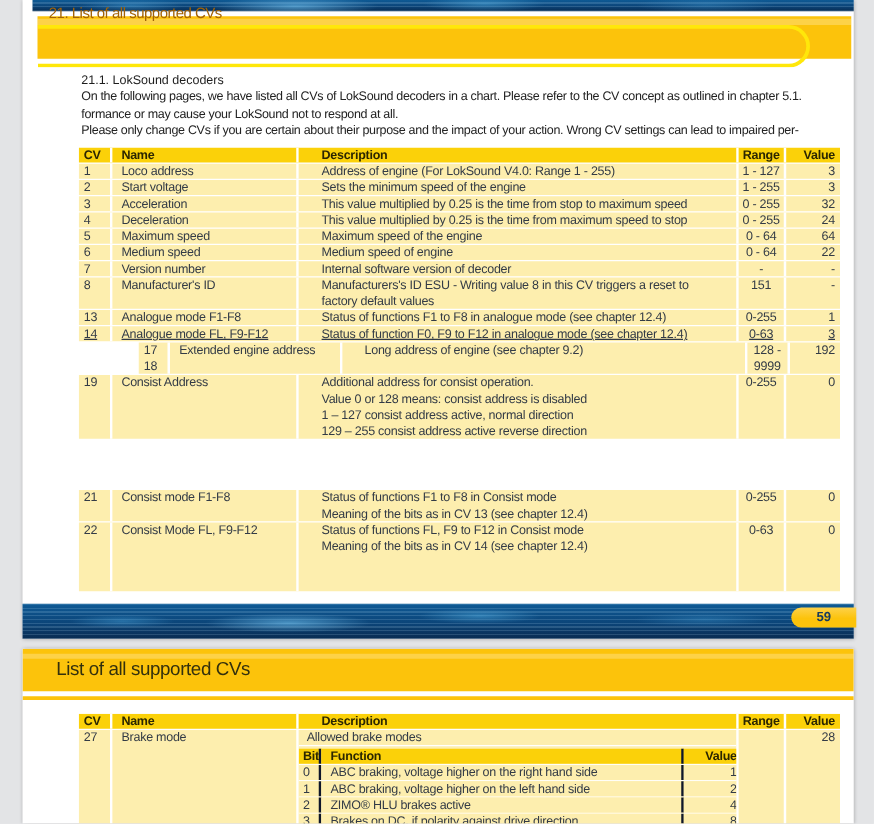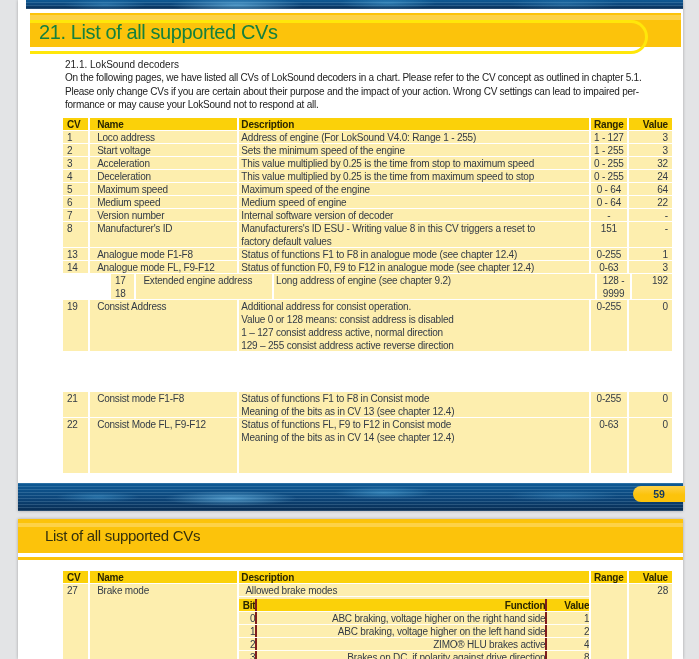--- a/index.html
+++ b/index.html
@@ -20,60 +20,60 @@
       linear-gradient(180deg,#0e5a95 0%,#0c4579 55%,#082c52 100%);
   }
   #top-banner{position:absolute;left:8px;top:0;width:657px;height:9px;}
   #footer-band{position:absolute;left:0;top:483px;width:665px;height:28px;}
 
   
   .bar1{position:absolute;left:12px;top:13px;width:651px;height:34px;background:#fcc30b;}
   .bar1-hi{position:absolute;left:0;top:2px;width:100%;height:5px;background:rgba(255,255,255,.25);}
   .pill{position:absolute;left:12px;top:20px;width:618px;height:34px;box-sizing:border-box;
         border:3px solid #ffe70a;border-left:none;border-radius:0 17px 17px 0;}
-  #p1-title{position:absolute;left:21px;top:21px;font-size:20px;color:#15803d;letter-spacing:-0.4px;white-space:nowrap;}
+  #p1-title{position:absolute;left:21px;top:3px;font-size:12px;color:#a16207;letter-spacing:-0.4px;white-space:nowrap;}
 
   #section-heading{position:absolute;left:47px;top:59px;font-size:10px;font-weight:normal;color:#1d1d1d;}
   #intro{position:absolute;left:47px;top:72px;font-size:10px;color:#222;letter-spacing:-0.25px;line-height:12.6px;}
   .il{white-space:nowrap;}
   .il-first{margin-bottom:1.5px;}
 
   
   .cvtable{position:absolute;left:45px;width:609px;overflow:hidden;
            font-size:10px;line-height:13px;color:#333b46;letter-spacing:-0.2px;}
   #cv-table{top:118px;height:355px;}
   #cv-table2{top:52px;height:88px;}
   .trow{display:flex;box-sizing:border-box;border-bottom:1px solid rgba(255,255,255,.9);align-items:stretch;}
   .c{box-sizing:border-box;background:#fdeeae;border-right:2px solid #ffffff;overflow:hidden;}
   .c:last-child{border-right:none;}
   .thead{height:13px;}
   .thead .c{background:#fbd109;font-weight:bold;color:#2b2600;}
   .col-cv{width:28px;padding-left:4px;}
   .col-name{width:155px;padding-left:7px;}
-  .col-desc{width:366px;padding-left:2px;}
+  .col-desc{width:366px;padding-left:18px;}
   .col-range{width:39px;text-align:center;}
   .col-value{width:45px;text-align:right;padding-right:4px;}
   .ln{height:13px;white-space:nowrap;overflow:hidden;}
   #filler-row{height:69px;border-bottom:none;}
 
   
   .bar2{position:absolute;left:0;top:0;width:665px;height:34px;background:#fcc30b;}
   .bar2-hi{position:absolute;left:0;top:4px;width:100%;height:4px;background:rgba(255,255,255,.25);}
   #p2-title{position:absolute;left:27px;top:8px;font-size:15px;color:#33300d;letter-spacing:-0.3px;white-space:nowrap;}
   .goldline{position:absolute;left:0;top:38px;width:665px;height:3px;background:#fcc30b;}
 
   #p2-row{height:75px;border-bottom:none;}
   .nopad{padding-left:0;}
   .desc-first{height:13px;padding-left:6px;border-bottom:1px solid #ffffff;box-sizing:border-box;white-space:nowrap;}
   .gap2{height:2px;}
 
   
   #bit-table{width:355px;}
   .brow{display:flex;box-sizing:border-box;border-bottom:1px solid rgba(255,255,255,.9);height:13px;align-items:stretch;}
-  .bc{box-sizing:border-box;background:#fdeeae;border-right:2px solid #7f1d1d;overflow:hidden;white-space:nowrap;text-align:right;}
+  .bc{box-sizing:border-box;background:#fdeeae;border-right:2px solid #0f172a;overflow:hidden;white-space:nowrap;}
   .bc:last-child{border-right:none;}
   .bhead .bc{background:#fbd109;font-weight:bold;color:#2b2600;}
   .col-bit{width:18px;padding-left:3px;}
   .col-fn{width:290px;padding-left:7px;}
   .col-bval{width:47px;text-align:right;padding-right:5px;}
 
   
   #badge{position:absolute;right:-2px;top:3px;width:52px;height:16px;
          background:linear-gradient(180deg,#fdd14a,#fcc30b 55%);
          border-radius:9px 0 0 9px;display:flex;align-items:center;justify-content:center;
@@ -91,22 +91,22 @@
     <div class="bar1">
       <div class="bar1-hi"></div>
     </div>
     <div class="pill"></div>
     <div id="p1-title">21. List of all supported CVs</div>
 
     <div id="section-heading">21.1. LokSound decoders</div>
 
     <div id="intro">
       <div class="il il-first">On the following pages, we have listed all CVs of LokSound decoders in a chart. Please refer to the CV concept as outlined in chapter 5.1.</div>
+      <div class="il">formance or may cause your LokSound not to respond at all.</div>
       <div class="il">Please only change CVs if you are certain about their purpose and the impact of your action. Wrong CV settings can lead to impaired per-</div>
-      <div class="il">formance or may cause your LokSound not to respond at all.</div>
     </div>
 
     <div class="cvtable" id="cv-table">
       <div class="trow thead">
         <div class="c col-cv">CV</div>
         <div class="c col-name">Name</div>
         <div class="c col-desc">Description</div>
         <div class="c col-range">Range</div>
         <div class="c col-value">Value</div>
       </div>
@@ -258,21 +258,21 @@
             <div class="c col-desc">
               <div class="ln">Status of functions F1 to F8 in analogue mode (see chapter 12.4)</div>
             </div>
             <div class="c col-range">
               <div class="ln">0-255</div>
             </div>
             <div class="c col-value">
               <div class="ln">1</div>
             </div>
           </div>
-          <div class="trow" style="height: 13px;">
+          <div class="trow" style="height: 13px; text-decoration: underline;">
             <div class="c col-cv">
               <div class="ln">14</div>
             </div>
             <div class="c col-name">
               <div class="ln">Analogue mode FL, F9-F12</div>
             </div>
             <div class="c col-desc">
               <div class="ln">Status of function F0, F9 to F12 in analogue mode (see chapter 12.4)</div>
             </div>
             <div class="c col-range">

